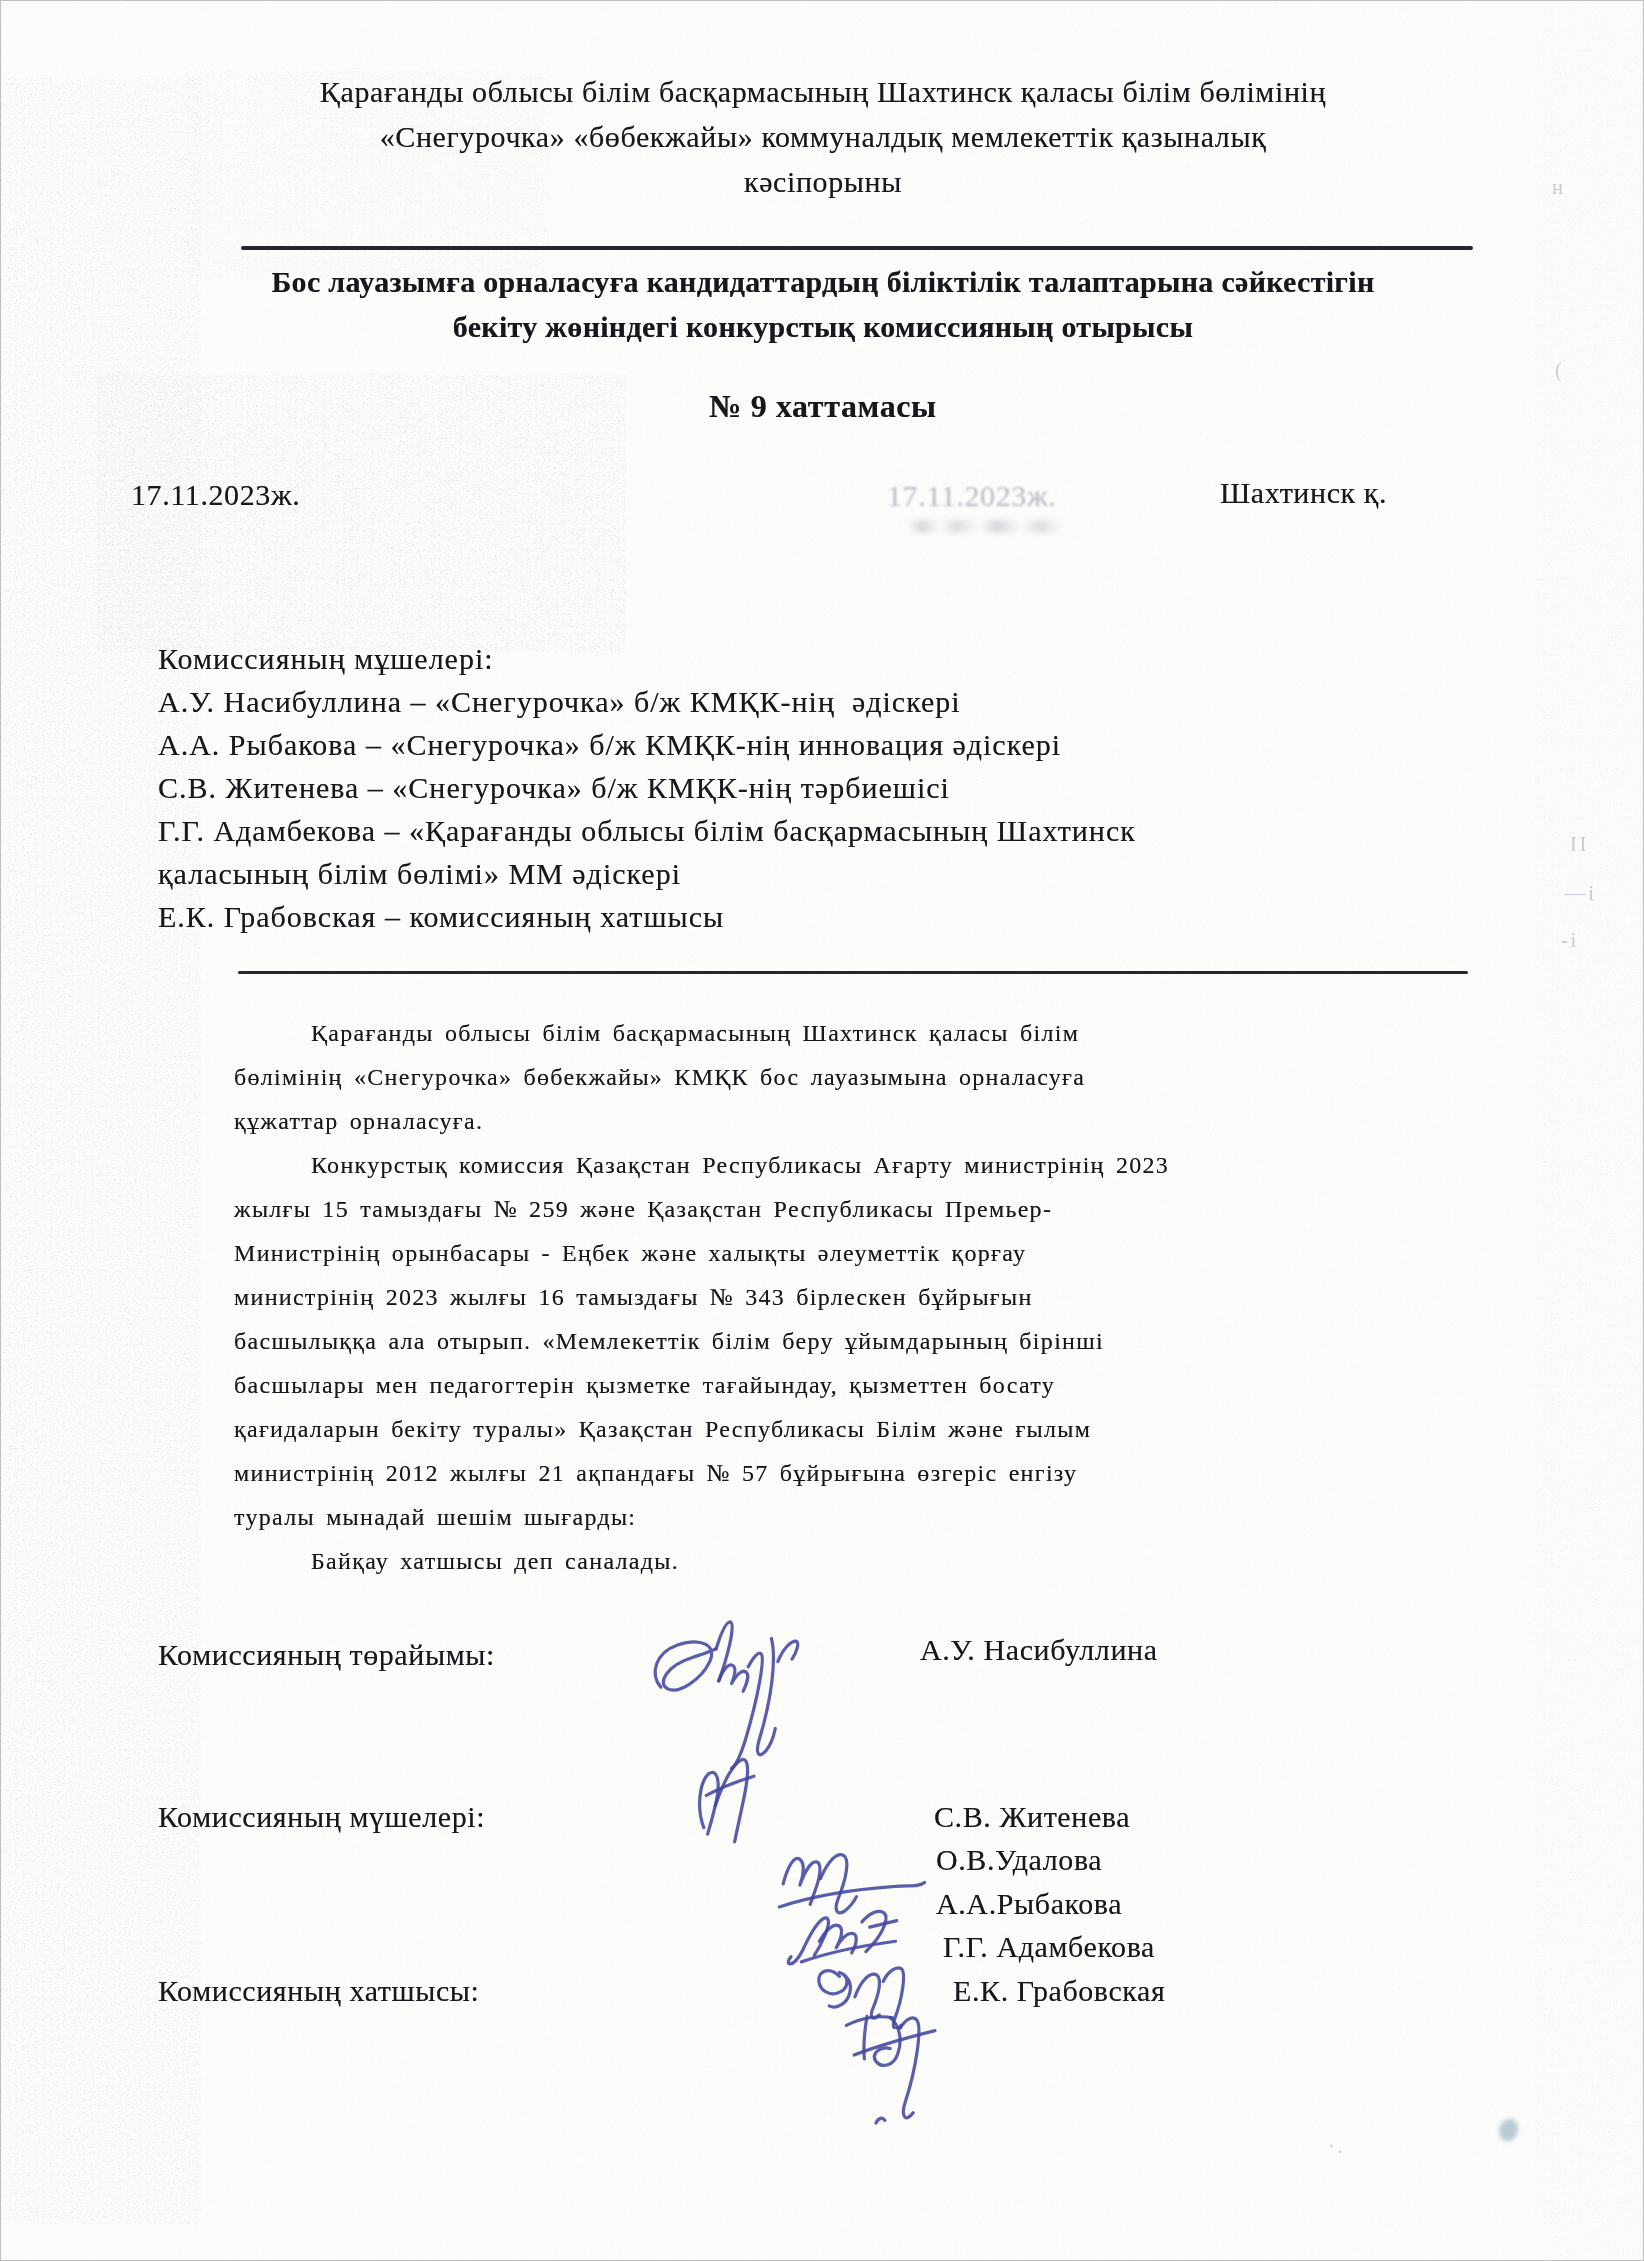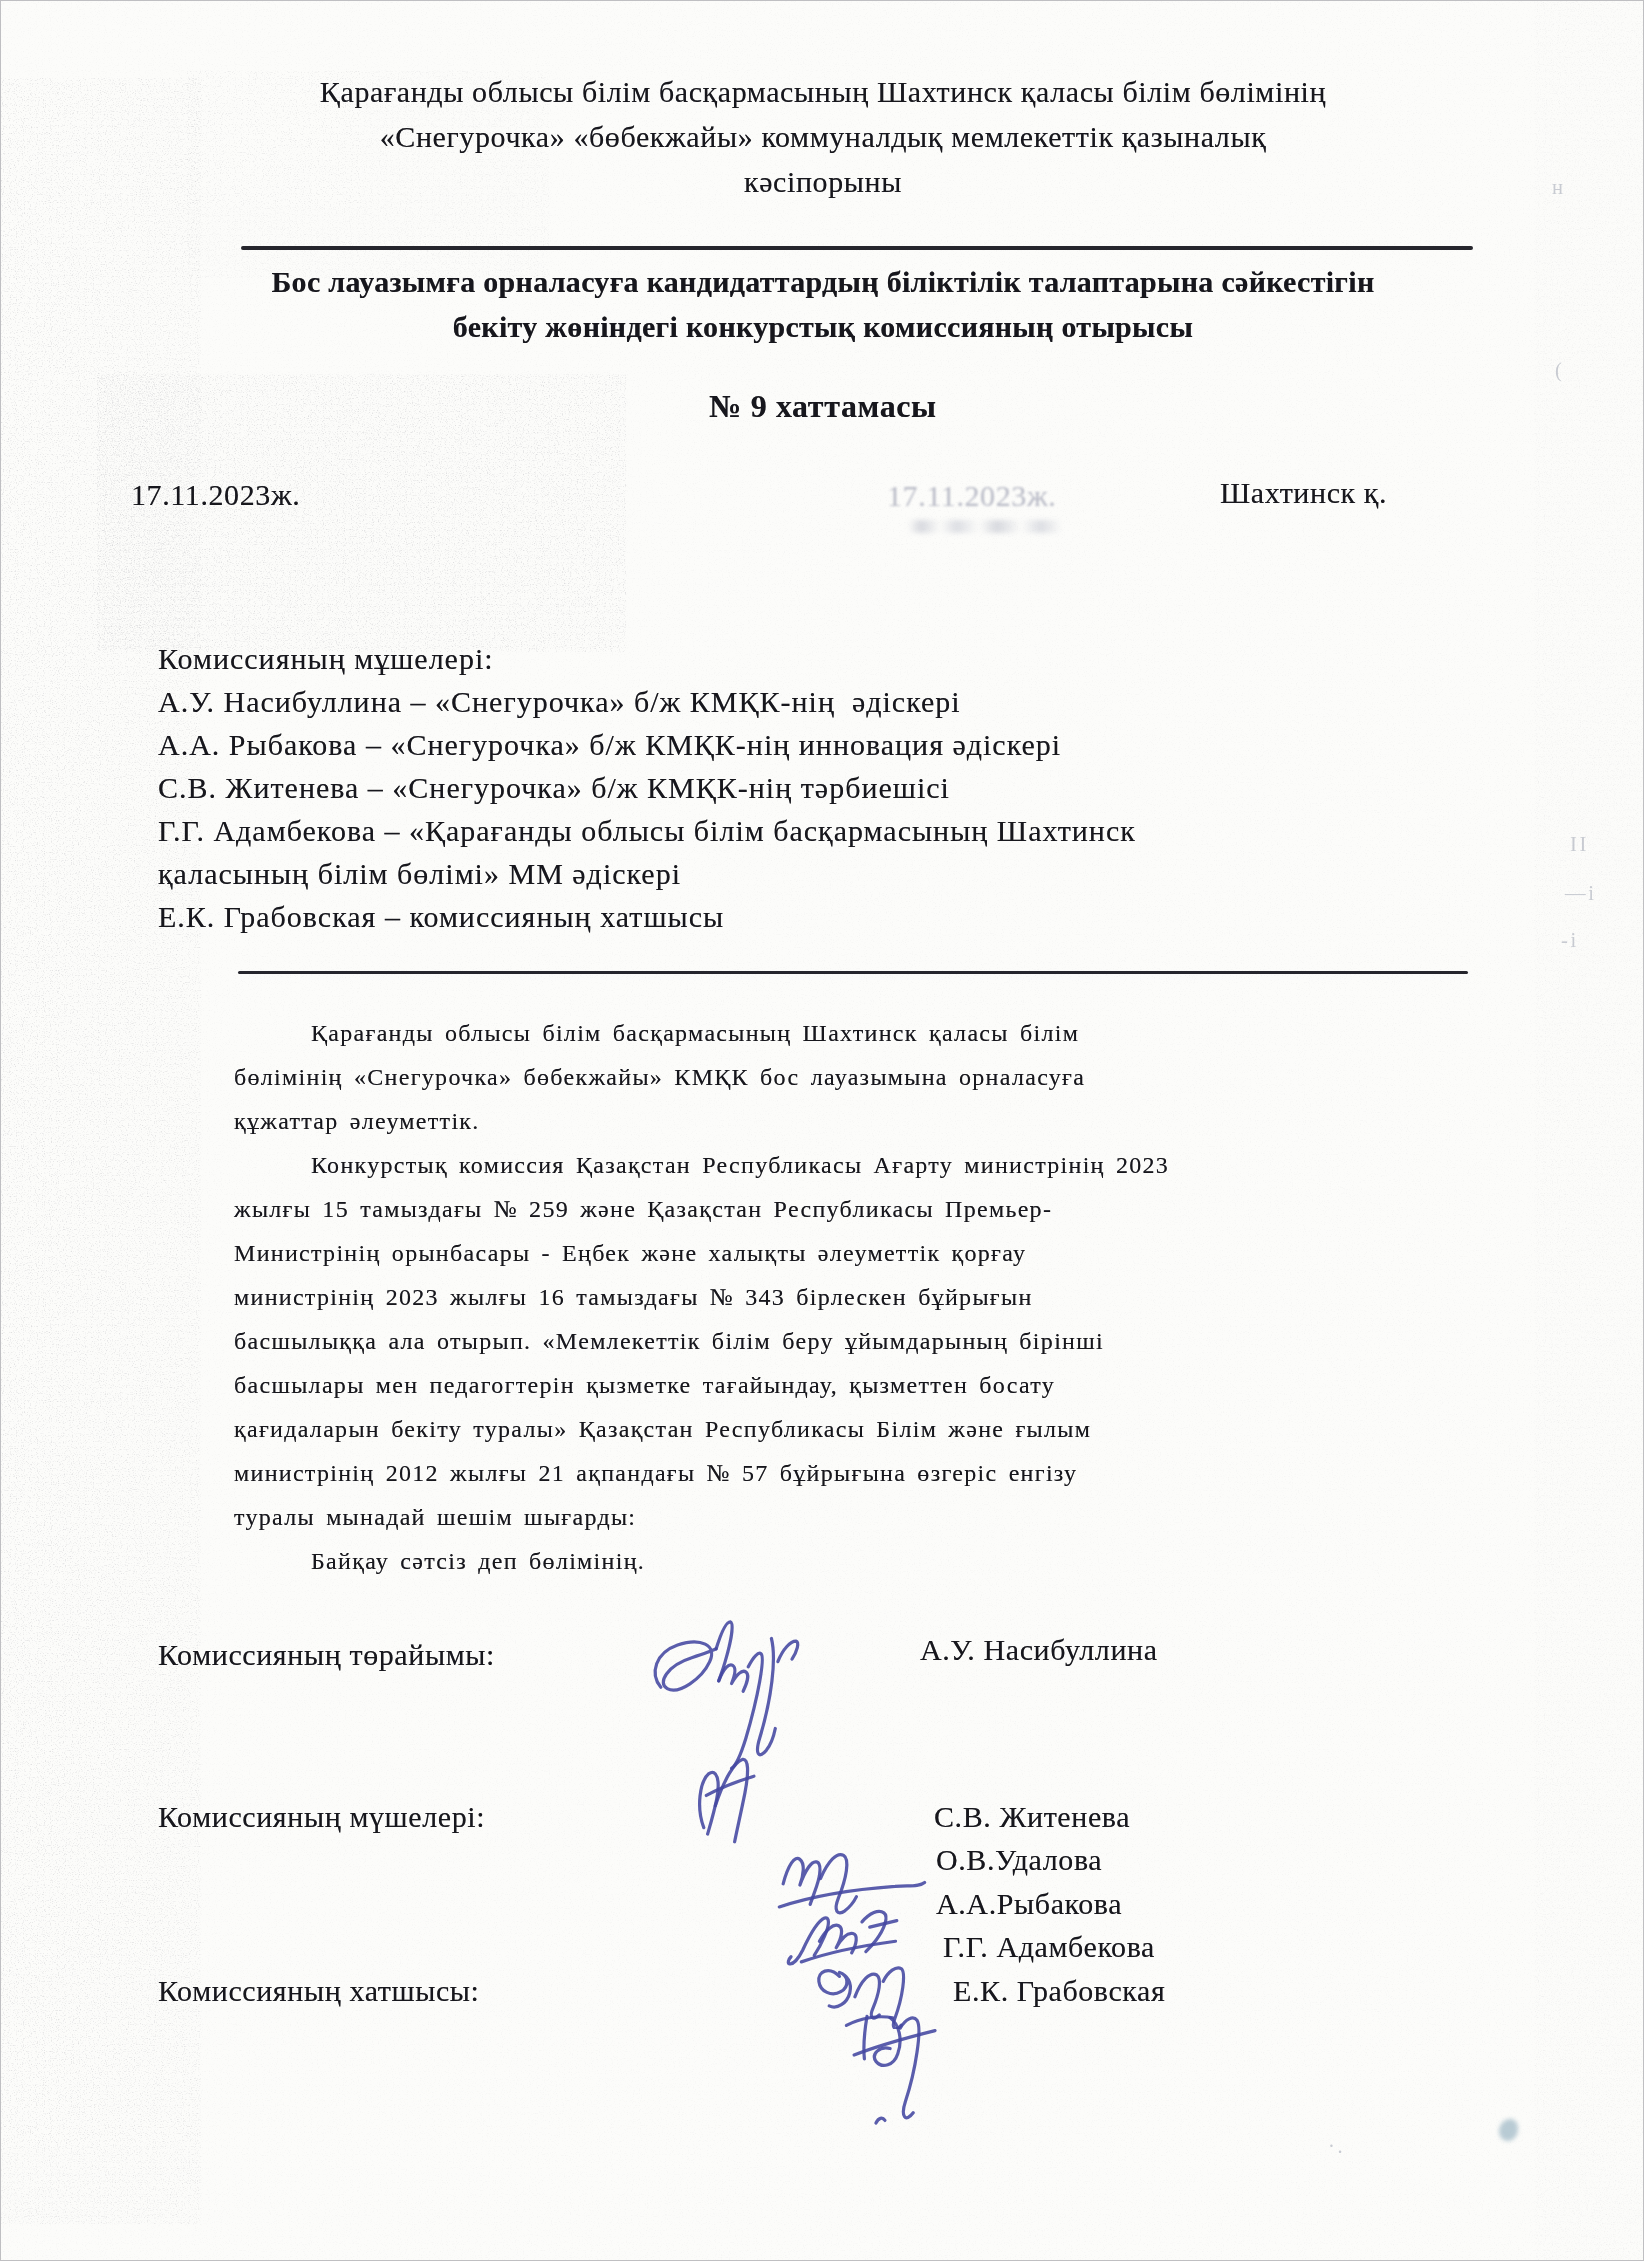--- a/index.html
+++ b/index.html
@@ -82,31 +82,31 @@
     <div class="t">Г.Г. Адамбекова – «Қарағанды облысы білім басқармасының Шахтинск</div>
     <div class="t">қаласының білім бөлімі» ММ әдіскері</div>
     <div class="t">Е.К. Грабовская – комиссияның хатшысы</div>
   </div>
 
   <div class="abs rule rule2"></div>
 
   <div class="abs bodytext">
     <div class="t ind">Қарағанды облысы білім басқармасының Шахтинск қаласы білім</div>
     <div class="t">бөлімінің «Снегурочка» бөбекжайы» КМҚК бос лауазымына орналасуға</div>
-    <div class="t">құжаттар әлеуметтік.</div>
+    <div class="t">құжаттар орналасуға.</div>
     <div class="t ind">Конкурстық комиссия Қазақстан Республикасы Ағарту министрінің 2023</div>
     <div class="t">жылғы 15 тамыздағы № 259 және Қазақстан Республикасы Премьер-</div>
     <div class="t">Министрінің орынбасары - Еңбек және халықты әлеуметтік қорғау</div>
     <div class="t">министрінің 2023 жылғы 16 тамыздағы № 343 бірлескен бұйрығын</div>
     <div class="t">басшылыққа ала отырып. «Мемлекеттік білім беру ұйымдарының бірінші</div>
     <div class="t">басшылары мен педагогтерін қызметке тағайындау, қызметтен босату</div>
     <div class="t">қағидаларын бекіту туралы» Қазақстан Республикасы Білім және ғылым</div>
     <div class="t">министрінің 2012 жылғы 21 ақпандағы № 57 бұйрығына өзгеріс енгізу</div>
     <div class="t">туралы мынадай шешім шығарды:</div>
-    <div class="t ind">Байқау сәтсіз деп бөлімінің.</div>
+    <div class="t ind">Байқау хатшысы деп саналады.</div>
   </div>
 
   <div class="abs siglabel" style="left:157px;top:1616px;margin-top:21px;">Комиссияның төрайымы:</div>
   <div class="abs signame" style="left:919px;top:1632px;">А.У. Насибуллина</div>
   <div class="abs sig" style="left:638px;top:1604px;">
     <svg width="180" height="193" viewBox="0 0 280 300">
       <path d="M34,128 C16,106 26,74 60,62 C96,50 122,62 110,88 C98,114 62,140 44,130 C28,121 44,94 82,82 C100,76 112,72 120,68"></path>
       <path d="M120,68 C128,42 136,26 142,26 C148,28 144,54 134,88 C130,102 126,112 124,118"></path>
       <path d="M124,118 C132,98 140,90 146,94 C152,98 148,112 144,122 C152,108 160,100 166,104 C172,108 168,122 162,134"></path>
       <path d="M170,96 C178,80 186,72 190,76 C196,82 186,140 166,208 C158,234 150,250 144,254"></path>

